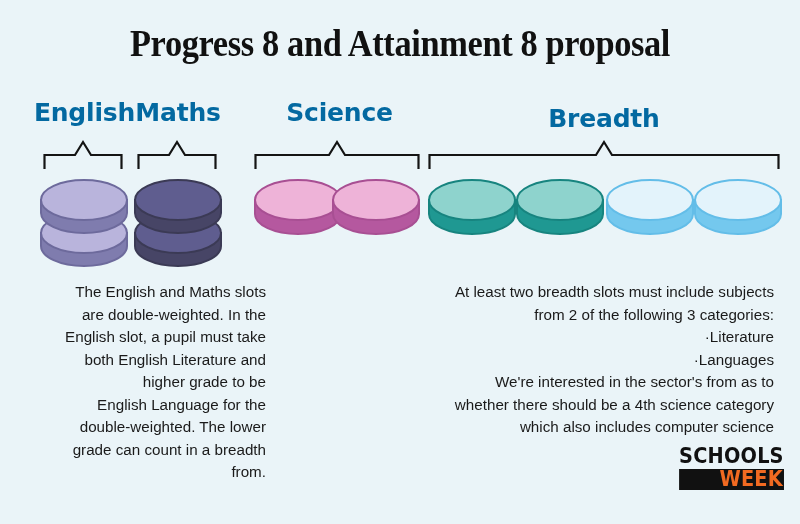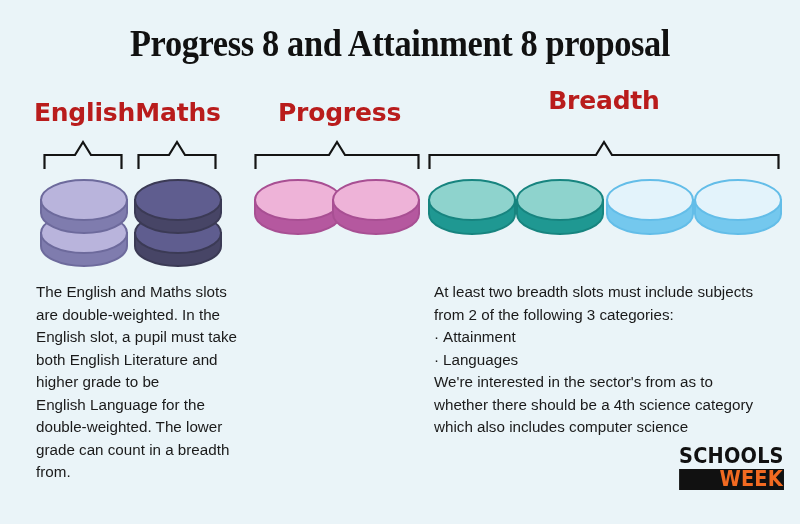--- a/index.html
+++ b/index.html
@@ -38,21 +38,21 @@
     white-space: nowrap;
   }
 
   
   .group-label {
     position: absolute;
     font-family: "DejaVu Sans", sans-serif;
     font-weight: bold;
     font-size: 25px;
     letter-spacing: -0.2px;
-    color: #b91c1c;
+    color: #0369a1;
     text-align: center;
     white-space: nowrap;
   }
 
   
   .bracket {
     position: absolute;
   }
   .bracket svg { display: block; }
 
@@ -62,20 +62,21 @@
   }
   .stack svg { display: block; overflow: visible; }
 
   
   .body-text {
     position: absolute;
     font-family: "Liberation Sans", sans-serif;
     font-size: 15.2px;
     line-height: 22.5px;
     color: #1a1a1a;
+    text-align: right;
   }
   .body-text p {
     margin: 0;
   }
   .bullet-line {
     white-space: nowrap;
   }
   .bullet-dot {
     display: inline-block;
     width: 9px;
@@ -116,22 +117,22 @@
 </style>
 </head>
 <body>
 
 <div class="infographic">
 
   <div class="title">Progress 8 and Attainment 8 proposal</div>
 
   <div class="group-label" style="left:32px; top:98px; width:105px;">English</div>
   <div class="group-label" style="left:130px; top:98px; width:96px;">Maths</div>
-  <div class="group-label" style="left:258px; top:98px; width:163px;">Progress</div>
-  <div class="group-label" style="left:428px; top:86px; width:352px;">Breadth</div>
+  <div class="group-label" style="left:258px; top:98px; width:163px;">Science</div>
+  <div class="group-label" style="left:428px; top:104px; width:352px;">Breadth</div>
 
   <div class="bracket" style="left:43px; top:139px;">
     <svg width="80" height="30" viewBox="0 0 80 30">
       <path d="M1.5,29 L1.5,16 L32,16 L40,3 L48,16 L78.5,16 L78.5,29" fill="none" stroke="#141414" stroke-width="2.2" stroke-linecap="square" stroke-linejoin="miter"></path>
     </svg>
   </div>
 
   <div class="bracket" style="left:137px; top:139px;">
     <svg width="80" height="30" viewBox="0 0 80 30">
       <path d="M1.5,29 L1.5,16 L32,16 L40,3 L48,16 L78.5,16 L78.5,29" fill="none" stroke="#141414" stroke-width="2.2" stroke-linecap="square" stroke-linejoin="miter"></path>
@@ -224,21 +225,21 @@
     <p>higher grade to be</p>
     <p>English Language for the</p>
     <p>double-weighted. The lower</p>
     <p>grade can count in a breadth</p>
     <p>from.</p>
   </div>
 
   <div class="body-text" style="left:434px; top:281px; width:340px;">
     <p>At least two breadth slots must include subjects</p>
     <p>from 2 of the following 3 categories:</p>
-    <p class="bullet-line"><span class="bullet-dot">·</span><span>Attainment</span></p>
+    <p class="bullet-line"><span class="bullet-dot">·</span><span>Literature</span></p>
     <p class="bullet-line"><span class="bullet-dot">·</span><span>Languages</span></p>
     <p>We're interested in the sector's from as to</p>
     <p>whether there should be a 4th science category</p>
     <p>which also includes computer science</p>
   </div>
 
   <div class="logo">
     <span class="logo-schools">SCHOOLS</span>
     <span class="logo-week">WEEK</span>
   </div>

